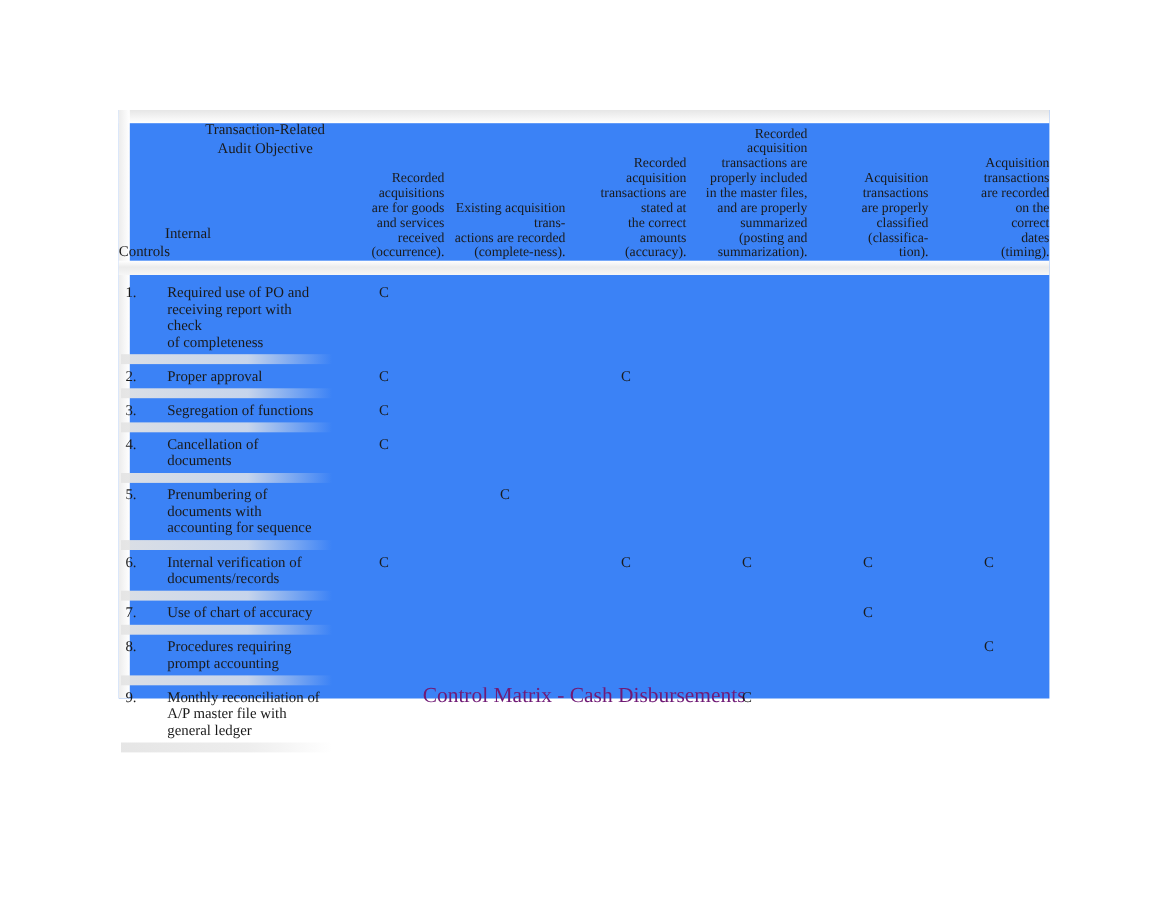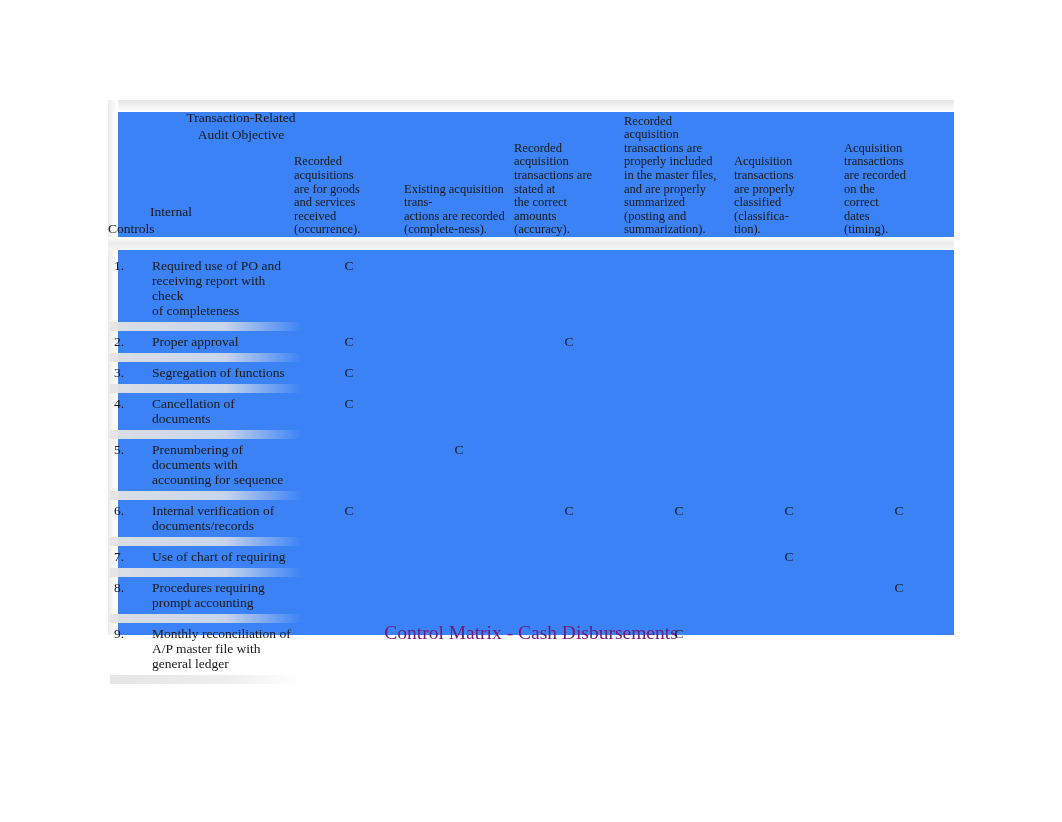--- a/index.html
+++ b/index.html
@@ -82,21 +82,21 @@
     white-space: pre-line;
   }
   .corner-left {
     font-size: 13.5px;
     line-height: 17px;
     white-space: pre-line;
     padding-left: 2px;
     margin-left: 40px;
   }
   .obj-head {
-    text-align: left;
+    text-align: right;
     font-size: 12.5px;
     line-height: 13.6px;
     padding: 0 3px 4px 3px;
     white-space: pre-line;
   }
 
   .hdr-sep td {
     height: 13px;
     background: linear-gradient(to bottom, #ffffff 0%, #ebebeb 45%, #f6f6f6 100%);
   }
@@ -325,21 +325,21 @@
         <td class="mark"></td>
         <td class="mark">C</td>
         <td class="mark">C</td>
         <td class="mark">C</td>
         <td class="mark">C</td>
       </tr>
 
       <tr class="ctrl-row">
         <td class="ctrl-cell">
           <span class="ctrl-num">7.</span>
-          <span class="ctrl-text">Use of chart of requiring</span>
+          <span class="ctrl-text">Use of chart of accuracy</span>
         </td>
         <td class="mark"></td>
         <td class="mark"></td>
         <td class="mark"></td>
         <td class="mark"></td>
         <td class="mark">C</td>
         <td class="mark"></td>
       </tr>
 
       <tr class="ctrl-row">

